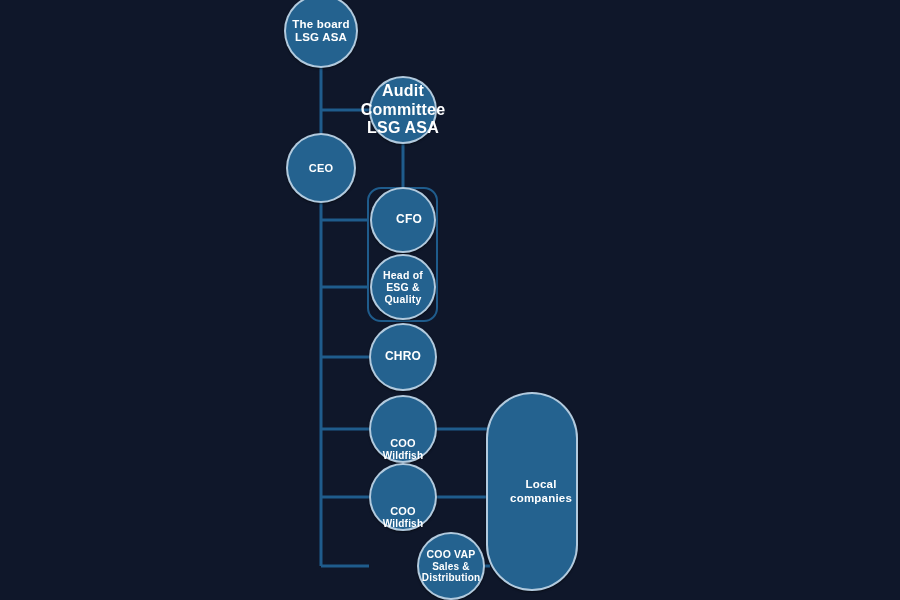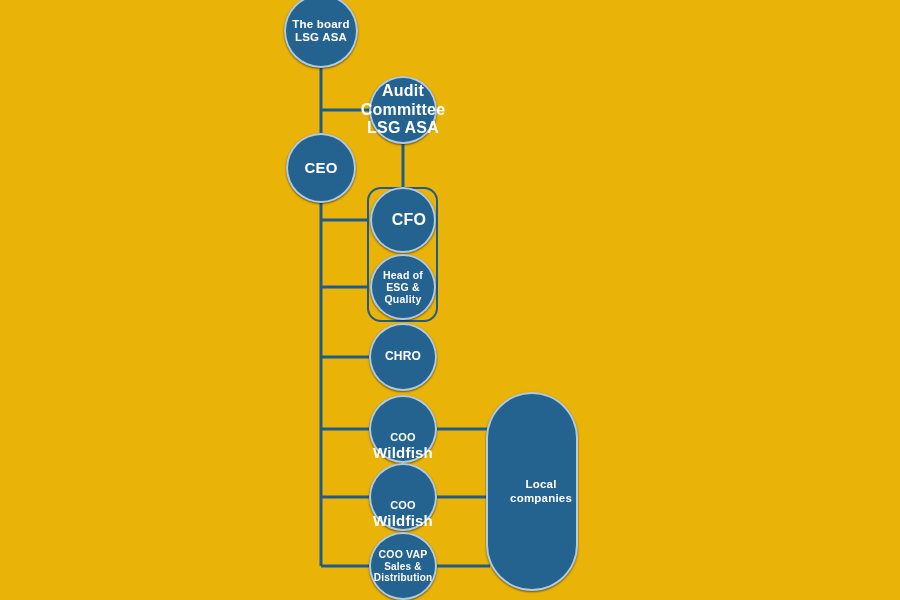--- a/index.html
+++ b/index.html
@@ -4,21 +4,21 @@
 <style>
   html, body {
     margin: 0;
     padding: 0;
     background: #000000;
   }
   #stage {
     position: relative;
     width: 900px;
     height: 600px;
-    background: #eab308;
+    background: #0f172a;
     overflow: hidden;
     font-family: "Liberation Sans", sans-serif;
   }
   #wires {
     position: absolute;
     left: 0;
     top: 0;
     width: 900px;
     height: 600px;
     pointer-events: none;
@@ -50,27 +50,27 @@
     padding: 0 4px;
   }
   .node .lines span {
     display: block;
     white-space: nowrap;
   }
   .circle { border-radius: 50%; }
   .pill   { border-radius: 999px; }
   .t-board   { font-size: 11.5px; }
   .t-audit   { font-size: 16px; }
-  .t-ceo     { font-size: 15px; }
-  .t-cfo     { font-size: 16px; padding-left: 12px; }
+  .t-ceo     { font-size: 11px; }
+  .t-cfo     { font-size: 12px; padding-left: 12px; }
   .t-esg     { font-size: 10.5px; align-items: center; }
   .t-chro    { font-size: 12px; }
   .t-coo     { font-size: 11px; align-items: flex-end; }
-  .t-coo .sub{ font-size: 15px; }
-  .t-vap     { font-size: 10.5px; }
+  .t-coo .sub{ font-size: 10px; }
+  .t-vap     { font-size: 10.5px; margin-left: 48px; }
   .t-vap .sub{ font-size: 10px; }
   .t-local   { font-size: 11.5px; justify-content: flex-end; }
 </style>
 </head>
 <body>
 
 <div id="stage">
 
   <svg id="wires" viewBox="0 0 900 600" width="900" height="600" xmlns="http://www.w3.org/2000/svg">
     <g stroke="#1f5c8c" stroke-width="3" fill="none" stroke-linecap="butt">

